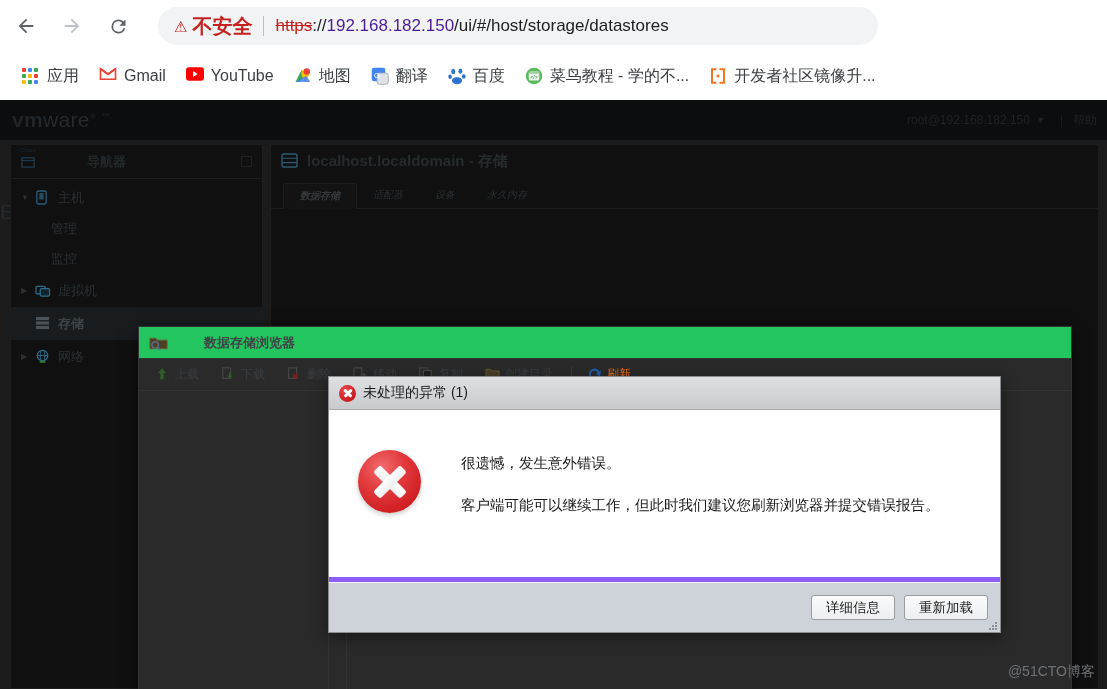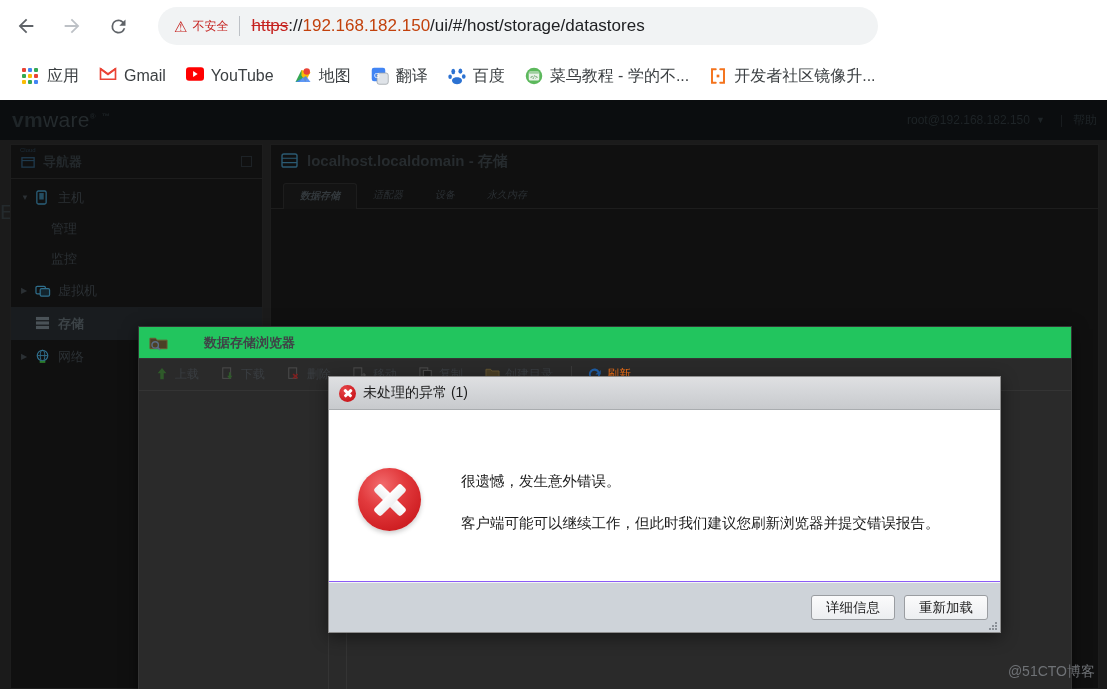--- a/index.html
+++ b/index.html
@@ -28,29 +28,30 @@
   .nav-btn svg { display: block; }
   .omnibox {
     position: absolute; left: 158px; top: 7px;
     height: 38px; width: 720px;
     background: #f1f3f4; border-radius: 19px;
     display: flex; align-items: center;
     padding: 0 16px;
   }
   .warn-ico { color: #c5221f; font-size: 15px; line-height: 1; margin-right: 5px; }
   .not-secure {
-    color: #c5221f; font-size: 12px; white-space: nowrap;
+    color: #c5221f; font-size: 20px; white-space: nowrap;
     font-family: "Liberation Sans", "DejaVu Sans", sans-serif;
+    font-weight: bold;
   }
   .omni-sep {
     width: 1px; height: 20px; background: #bdc1c6; margin: 0 11px;
   }
   .url-text { font-size: 17px; color: #202124; white-space: nowrap; }
   .url-scheme { color: #c5221f; text-decoration: line-through; }
-  .url-host { color: #c2410c; }
+  .url-host { color: #4c1d95; }
   .url-path { color: #202124; }
 
   
   .bookmarks-row {
     position: absolute; left: 0; top: 52px; width: 1107px; height: 48px;
     display: flex; align-items: center; padding-left: 14px;
   }
   .bm {
     display: flex; align-items: center; height: 30px;
     padding: 0 8px; margin-right: 4px; border-radius: 4px; cursor: pointer;
@@ -88,21 +89,21 @@
   .topbar-right .caret { margin: 0 5px 0 6px; font-size: 9px; }
   .topbar-right .bar { margin: 0 10px; color: #1a1f22; }
 
   
   .sidebar {
     position: absolute; left: 10px; top: 44px; width: 253px; height: 545px;
     background: #101010; border: 1px solid #1d1d1d;
   }
   .sidebar-head {
     height: 34px; display: flex; align-items: center; padding: 0 10px;
-    border-bottom: 1px solid #1d1d1d; position: relative;
+    border-bottom: 1px solid #1d1d1d; position: relative; gap: 44px;
   }
   .nav-ico { width: 15px; height: 15px; margin-right: 7px; position: relative; }
   .sidebar-title { font-size: 13px; font-weight: bold; color: #23282b; }
   .cloud-tag { position: absolute; left: 9px; top: 2px; font-size: 6px; color: #1d2c38; }
   .pin-box { position: absolute; right: 10px; width: 11px; height: 11px; border: 1px solid #1d2226; }
   .tree { padding-top: 2px; }
   .tree-item {
     display: flex; align-items: center; height: 33px; padding-left: 10px;
     font-size: 13px; color: #2b3034; cursor: pointer;
   }
@@ -189,22 +190,22 @@
     position: relative; margin-right: 7px; flex: 0 0 17px;
   }
   .dlg-title-ico:before, .dlg-title-ico:after {
     content: ""; position: absolute; left: 50%; top: 50%;
     width: 10px; height: 2.6px; background: #fff; border-radius: 1px;
   }
   .dlg-title-ico:before { transform: translate(-50%,-50%) rotate(45deg); }
   .dlg-title-ico:after  { transform: translate(-50%,-50%) rotate(-45deg); }
   .dlg-title-text { font-size: 14px; color: #1c1c1c; }
   .dlg-body {
-    flex: 1; background: #fff; display: flex; padding: 58px 0 0 0;
-    border-bottom: 1px solid #8b5cf6;
+    flex: 1; background: #fff; display: flex; padding: 40px 0 0 0;
+    border-bottom: 5px solid #8b5cf6;
   }
   .dlg-big-ico {
     width: 63px; height: 63px; margin-left: 29px; flex: 0 0 63px;
     border-radius: 50%;
     background: radial-gradient(circle at 38% 28%, #f26c6e 0%, #e23a3d 38%, #cf1f23 75%, #b81a1e 100%);
     position: relative;
     box-shadow: 0 2px 5px rgba(0,0,0,.22);
   }
   .dlg-big-ico:before, .dlg-big-ico:after {
     content: ""; position: absolute; left: 50%; top: 50%;

